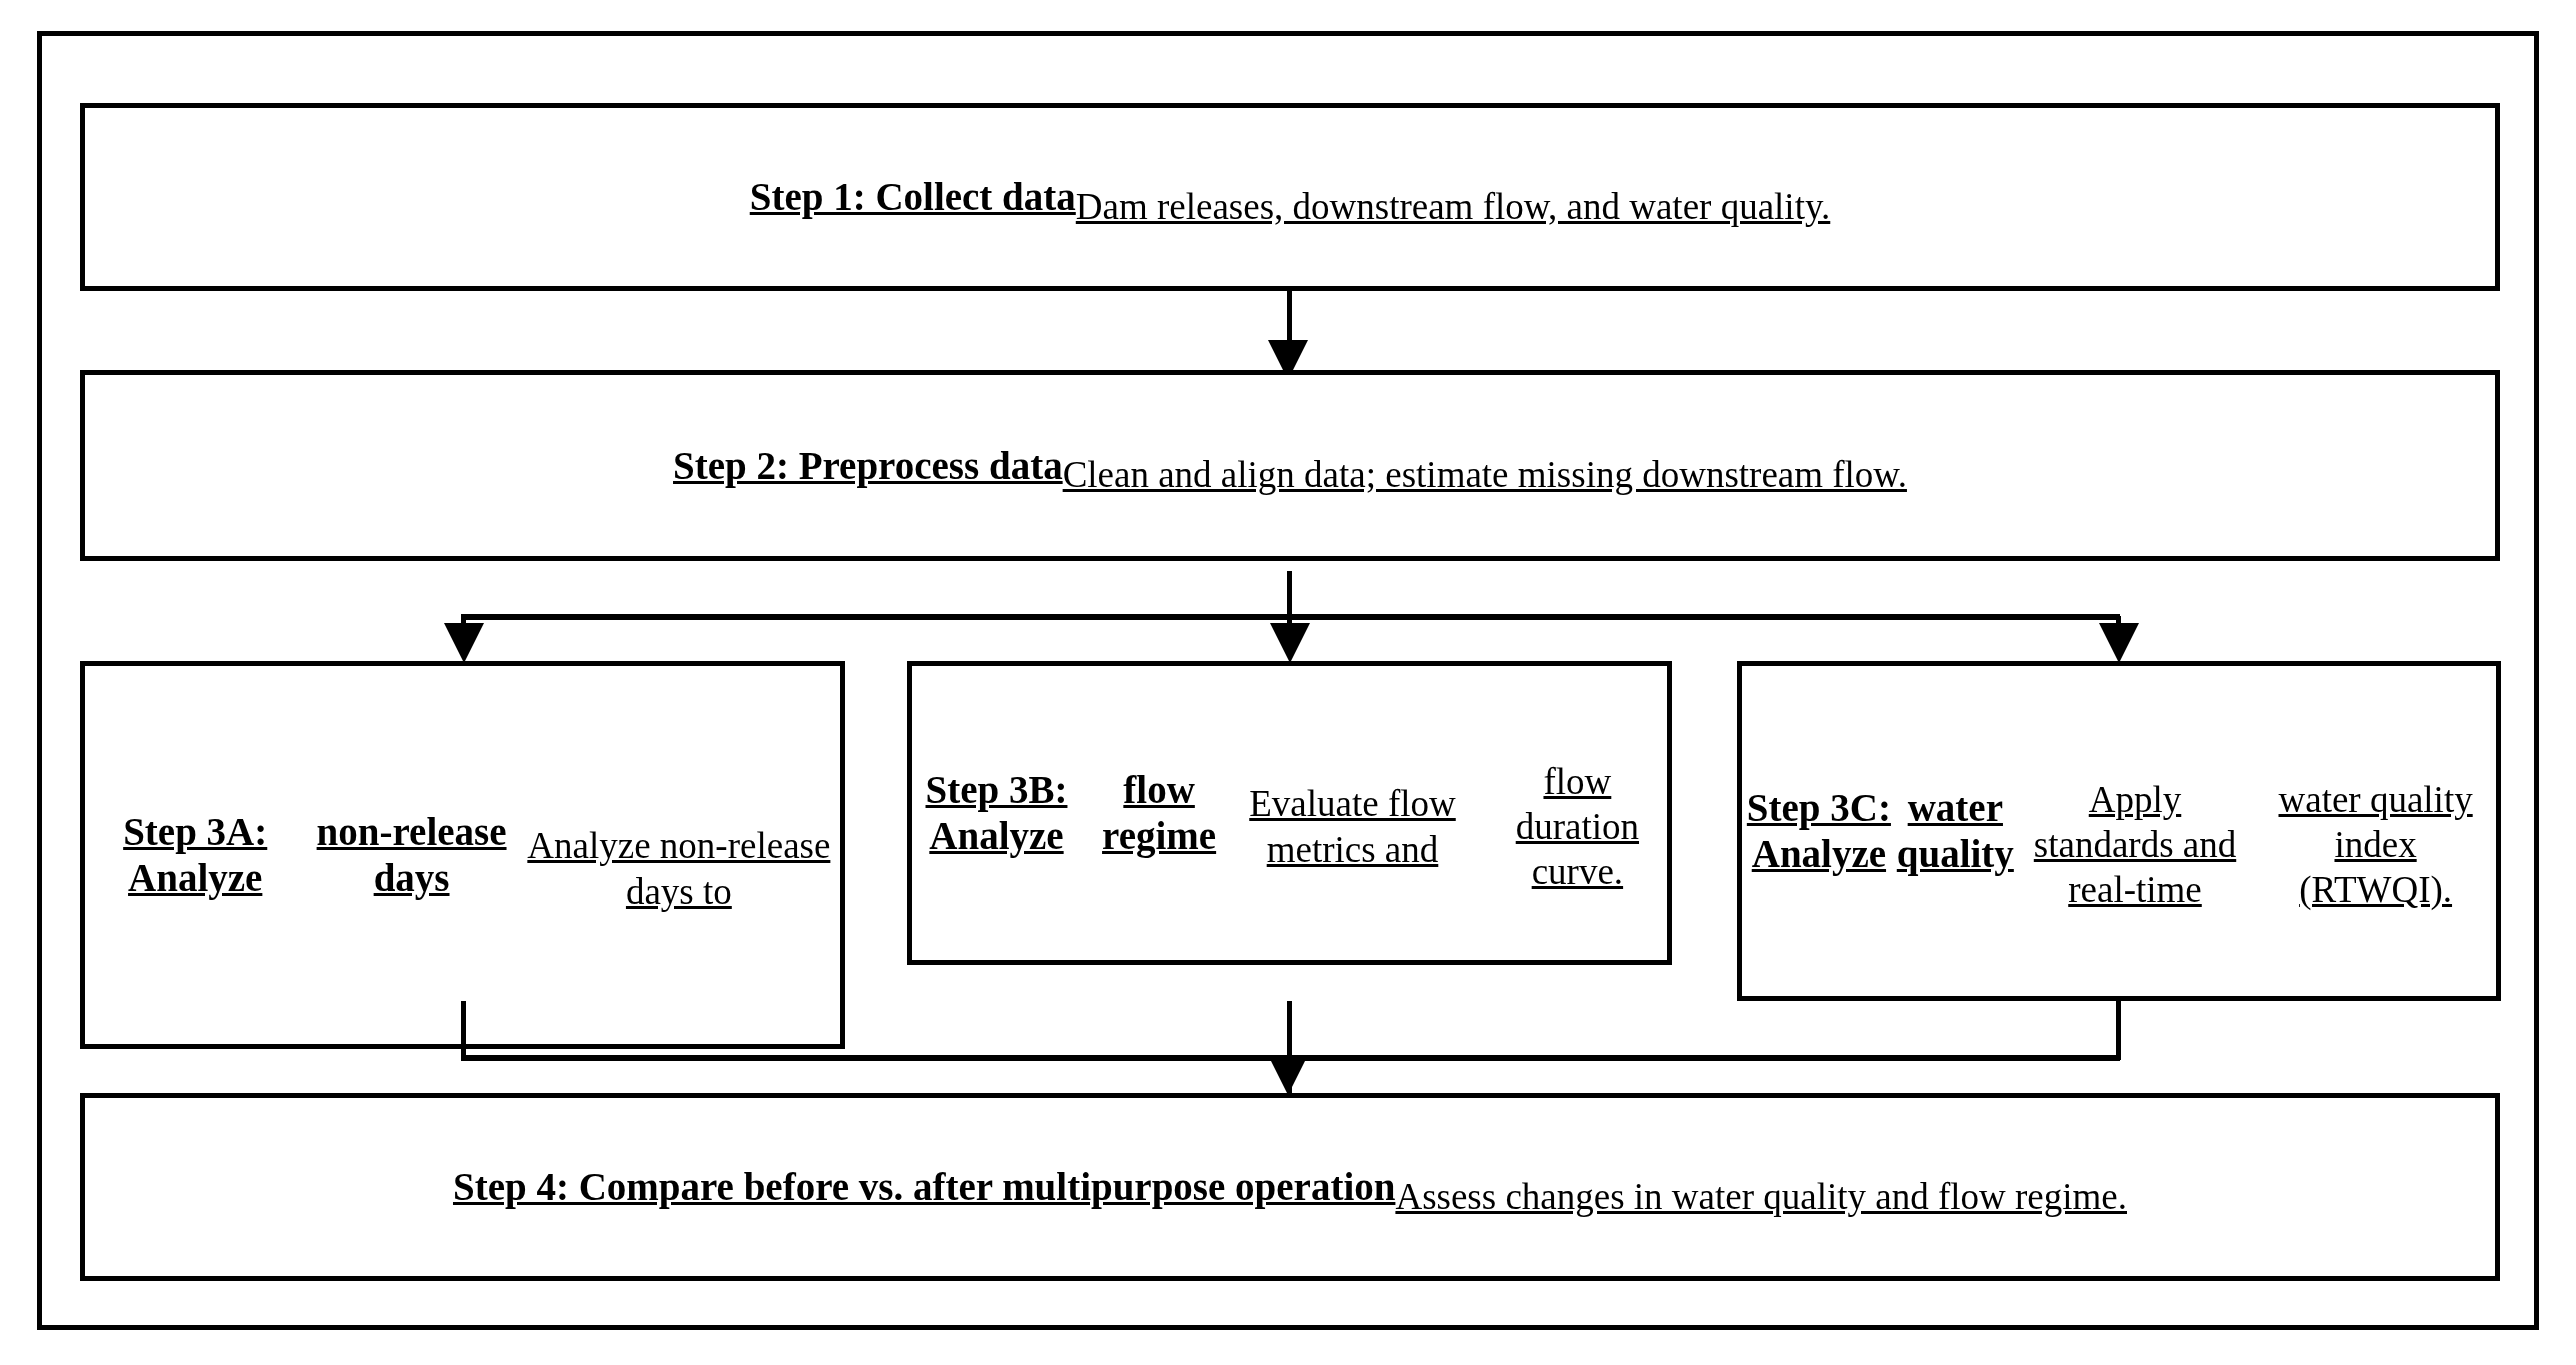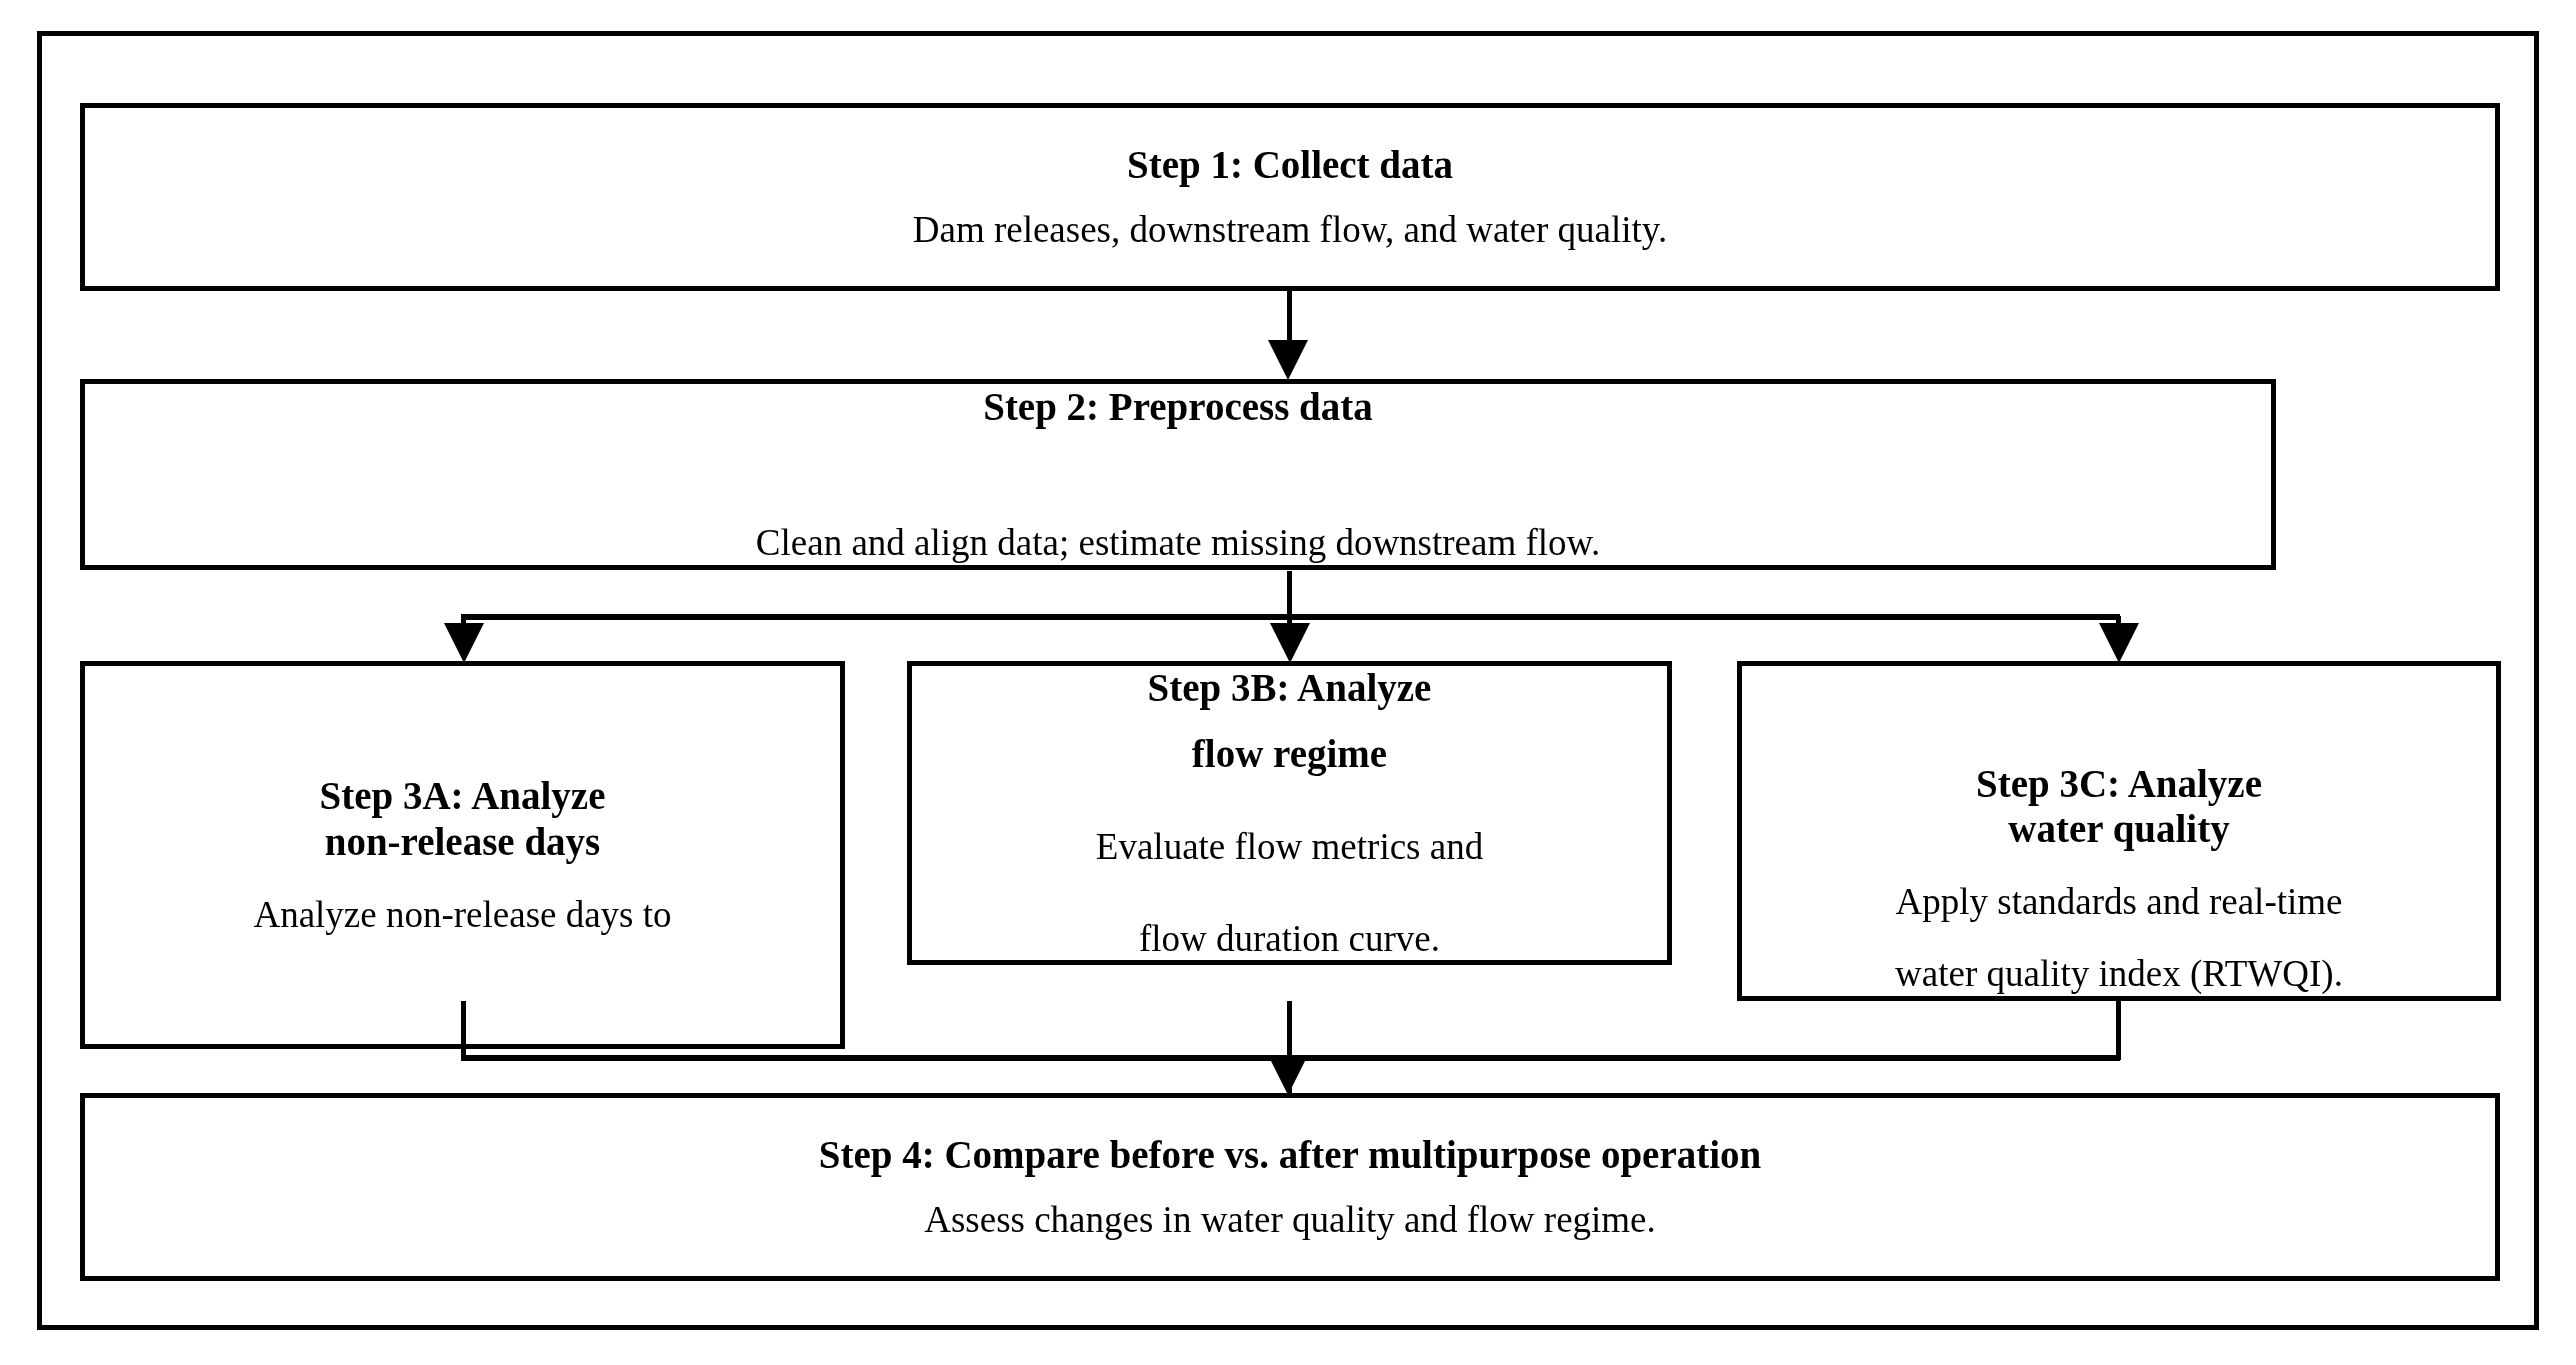--- a/index.html
+++ b/index.html
@@ -18,42 +18,42 @@
     border:5.8px solid #000000;
     box-sizing:border-box;
     background:#ffffff;
   }
   .node{
     position:absolute;
     border:5.8px solid #000000;
     box-sizing:border-box;
     background:#ffffff;
     display:flex;
-    flex-direction:column;
     align-items:center;
     justify-content:center;
     text-align:center;
     color:#000000;
+    text-decoration:underline;
   }
   .node .title{
     font-weight:bold;
     font-size:39px;
     line-height:1.17;
     letter-spacing:0px;
   }
   .node .desc{
     font-weight:normal;
     font-size:37px;
     line-height:1.22;
   }
   .node .title + .desc{ margin-top:19px; }
 
   
   #node-step1{ left:80px; top:103px;  width:2420px; height:188px; }
-  #node-step2{ left:80px; top:379px;  width:2196px; height:191px;justify-content:space-between; }
+  #node-step2{ left:80px; top:370px;  width:2420px; height:191px; }
   #node-step3a{ left:80px; top:661px; width:765px; height:388px; }
   #node-step3b{ left:907px; top:661px; width:765px; height:304px;gap:20px; }
   #node-step3c{ left:1737px; top:661px; width:764px; height:340px;justify-content:flex-end; }
   #node-step4{ left:80px; top:1093px; width:2420px; height:188px; }
 
   #node-step3a .title, #node-step3b .title, #node-step3c .title{ font-size:39px; }
   #node-step3a .desc, #node-step3b .desc, #node-step3c .desc{ font-size:37px; margin-top:27px; }
 
   
   .vline{ position:absolute; background:#000000; width:4.5px; }

